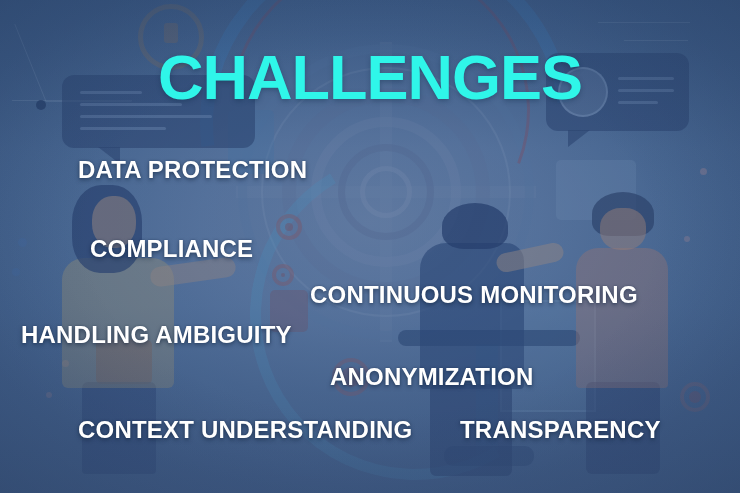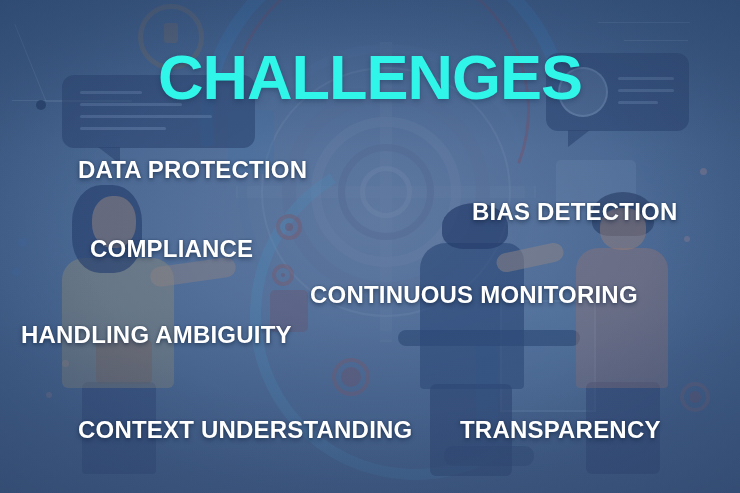--- a/index.html
+++ b/index.html
@@ -338,20 +338,20 @@
     </div>
 
   </div>
 
   <div class="bg-wash"></div>
   <div class="bg-vignette"></div>
 
   <div class="title">CHALLENGES</div>
 
   <div class="tag t-data">DATA PROTECTION</div>
-  <div class="tag t-bias">BIAS DETECTION</div>
   <div class="tag t-compliance">COMPLIANCE</div>
   <div class="tag t-continuous">CONTINUOUS MONITORING</div>
   <div class="tag t-handling">HANDLING AMBIGUITY</div>
+  <div class="tag t-anon">ANONYMIZATION</div>
   <div class="tag t-transparency">TRANSPARENCY</div>
   <div class="tag t-context">CONTEXT UNDERSTANDING</div>
 
 </div>
 
 </body></html>

